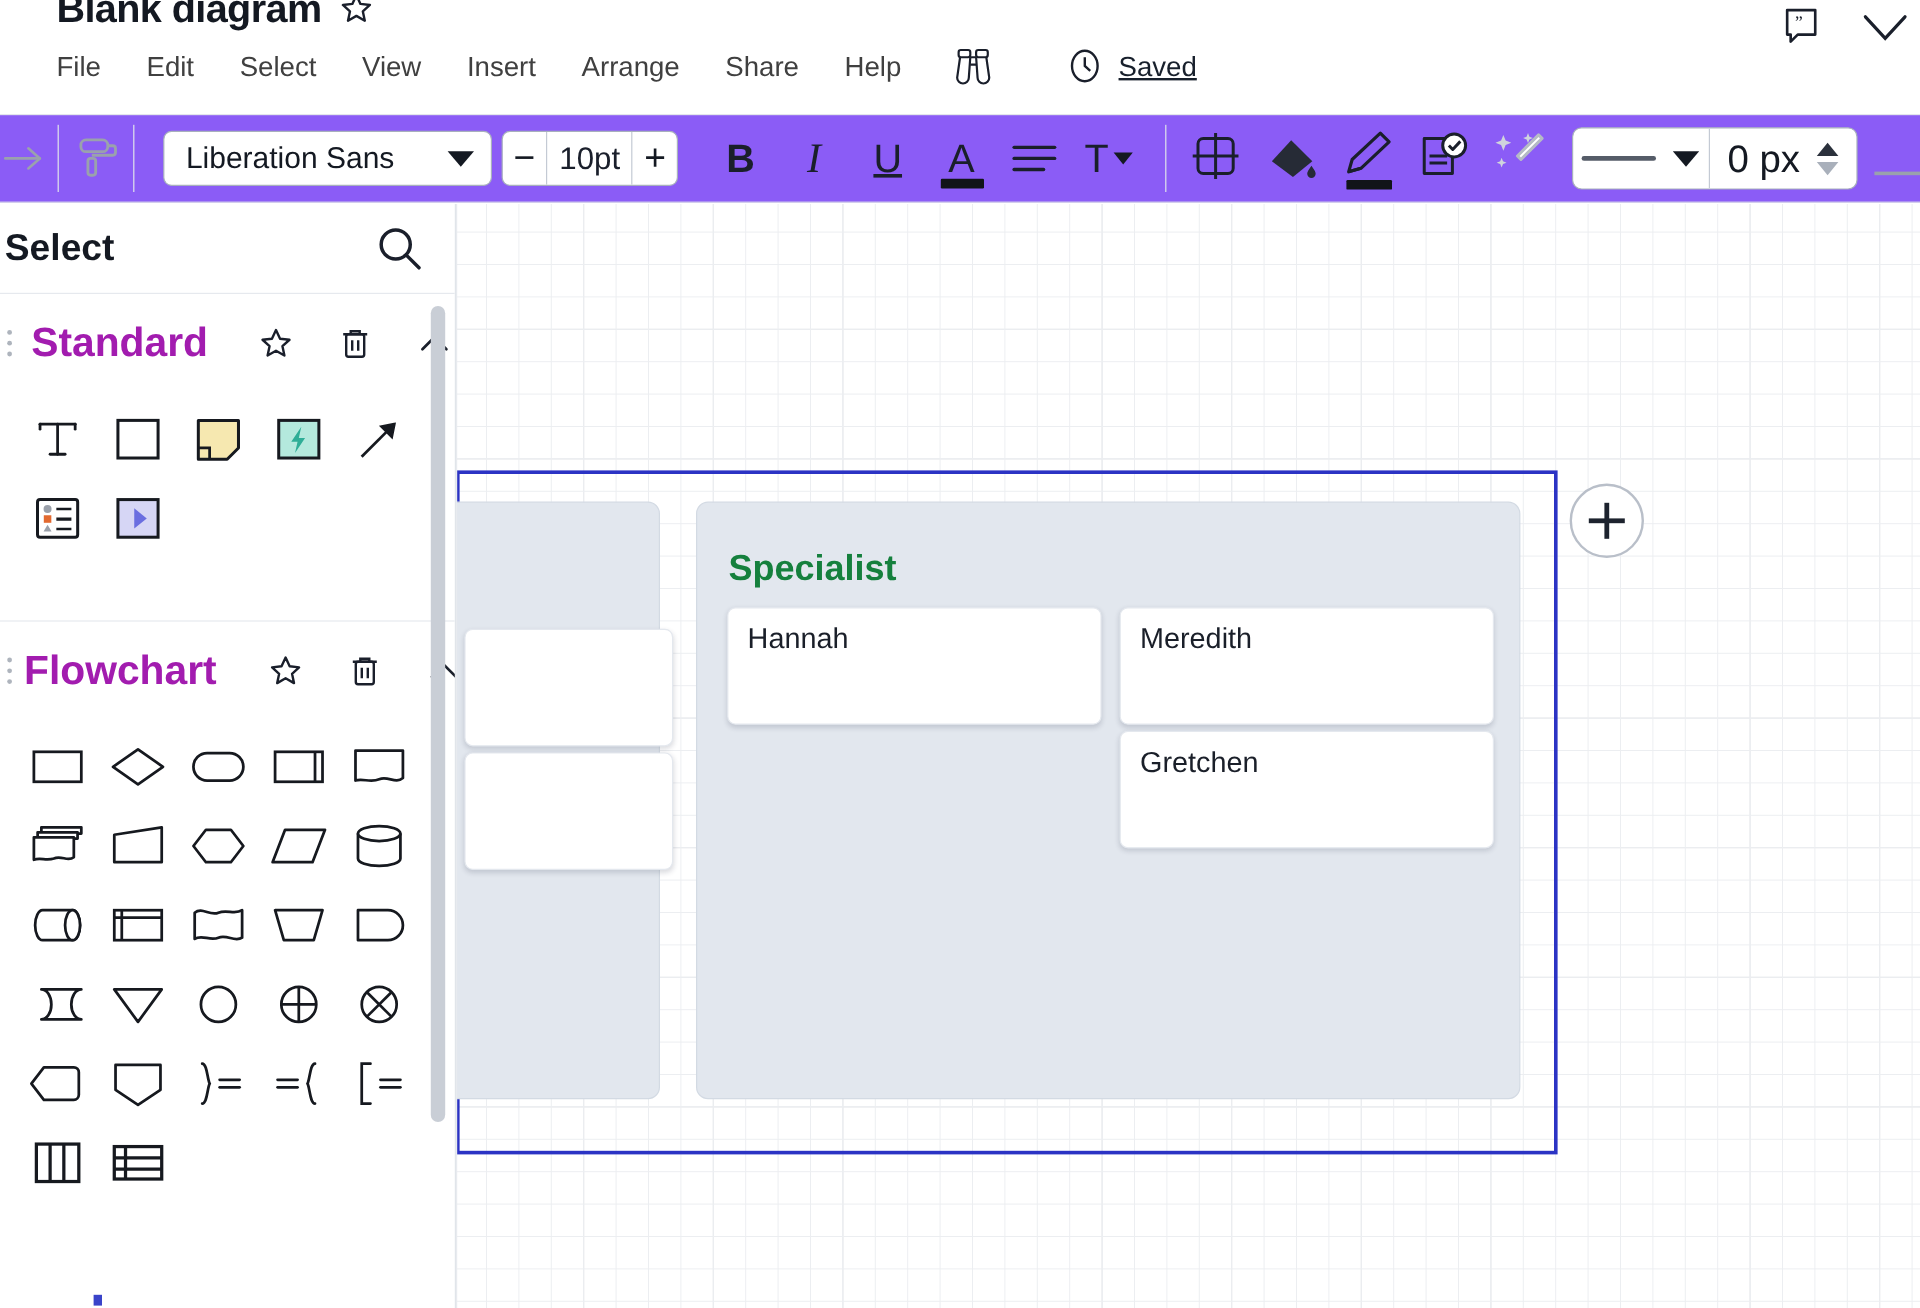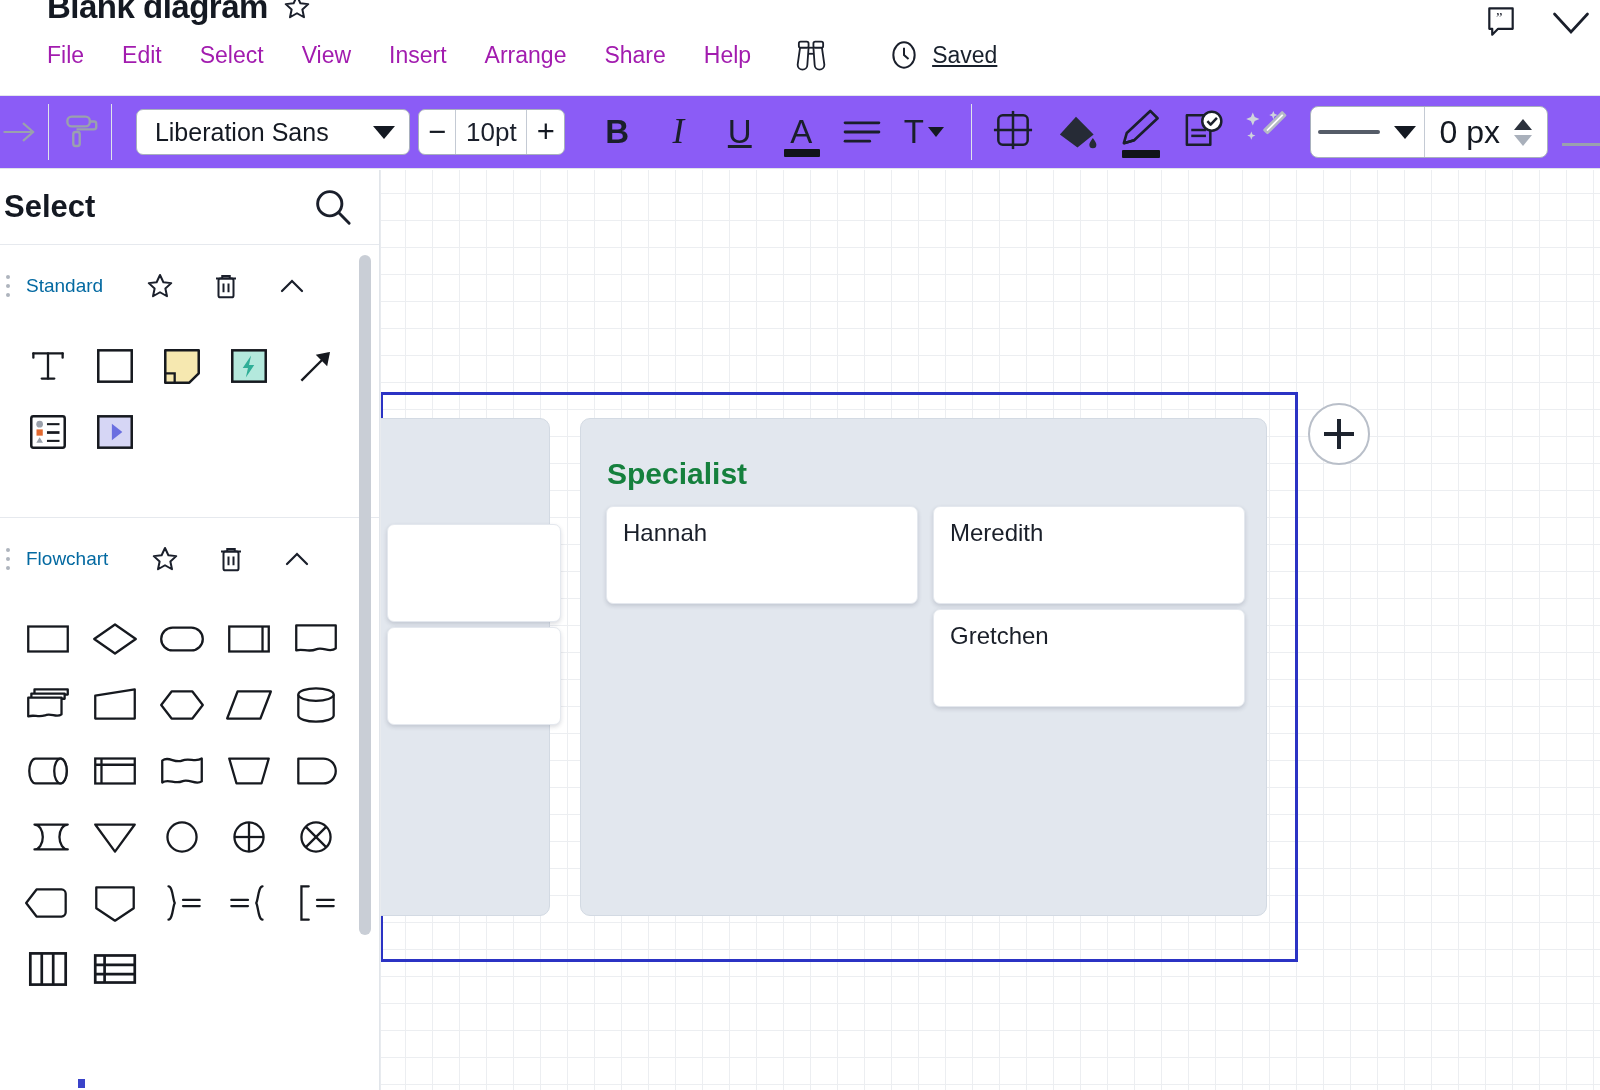--- a/index.html
+++ b/index.html
@@ -24,21 +24,21 @@
     font-size: 33px; font-weight: bold; letter-spacing: -0.5px;
     color: #141922;
   }
   .star-icon { width: 30px; height: 30px; display: block; }
 
   .menu-items {
     position: absolute; left: 47px; top: 38px;
     display: flex; align-items: center; gap: 0;
   }
   .menu-item {
-    font-size: 23px; color: #a21caf; padding: 0 19px; cursor: pointer;
+    font-size: 23px; color: #404040; padding: 0 19px; cursor: pointer;
     white-space: nowrap;
   }
   .menu-item:first-child { padding-left: 0; }
   .binocular-icon { margin-left: 22px; width: 38px; height: 34px; display:block; cursor:pointer;}
   .saved-group {
     display: flex; align-items: center; gap: 12px; margin-left: 58px; cursor: pointer;
   }
   .clock-icon { width: 32px; height: 32px; display:block; }
   .saved-text { font-size: 23px; text-decoration: underline; color: #18202c; }
 
@@ -151,21 +151,21 @@
     position: relative; height: 75px; border-bottom: 1px solid #e6e9ee;
     display: flex; align-items: center; justify-content: space-between; padding: 0 25px 0 2px;
   }
   .shapes-title { font-size: 31px; font-weight: bold; color: #141922; }
   .search-icon { width: 42px; height: 42px; cursor: pointer; }
 
   .section { position: relative; }
   .section-head { display: flex; align-items: center; height: 82px; padding-left: 6px; }
   .grip { width: 10px; display:flex; flex-direction:column; gap:5px; margin-right: 10px;}
   .grip i { width: 4px; height: 4px; border-radius:50%; background:#aeb4bd; display:block;}
-  .section-title { font-size: 19px; font-weight: normal; color: #0369a1; }
+  .section-title { font-size: 34px; font-weight: bold; color: #a21caf; }
   .section-actions { display:flex; align-items:center; gap: 36px; margin-left: 42px; }
   .sa-icon { width: 30px; height: 30px; cursor: pointer; }
   .divider { height: 1px; background: #e6e9ee; margin: 6px 0 0 0; }
 
   .shape-grid { display: flex; flex-wrap: wrap; padding: 6px 0 10px 14px; width: 350px; }
   .shape-cell {
     width: 67px; height: 66px; display:flex; align-items:center; justify-content:center; cursor:pointer;
   }
 
   .panel-scroll-track { position:absolute; right: 8px; top: 80px; width: 12px; height: 860px; }

